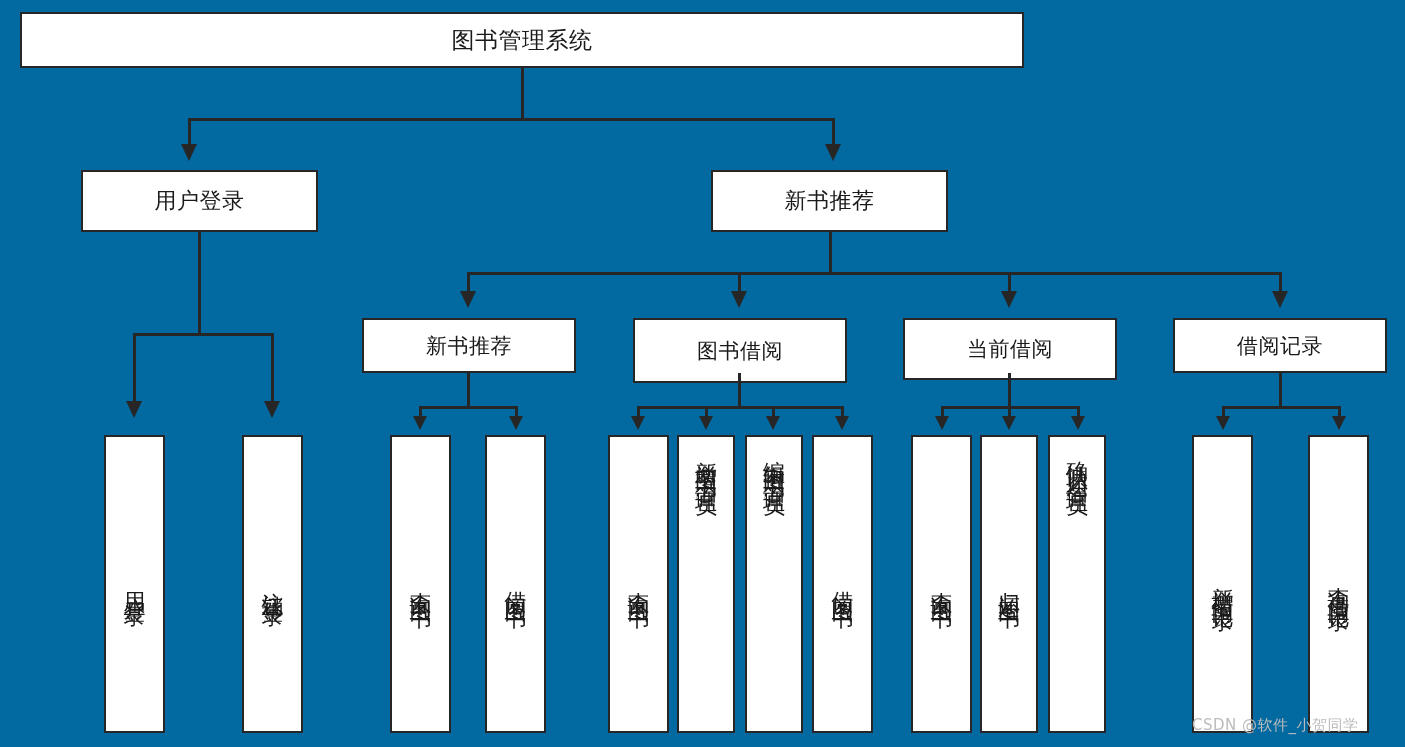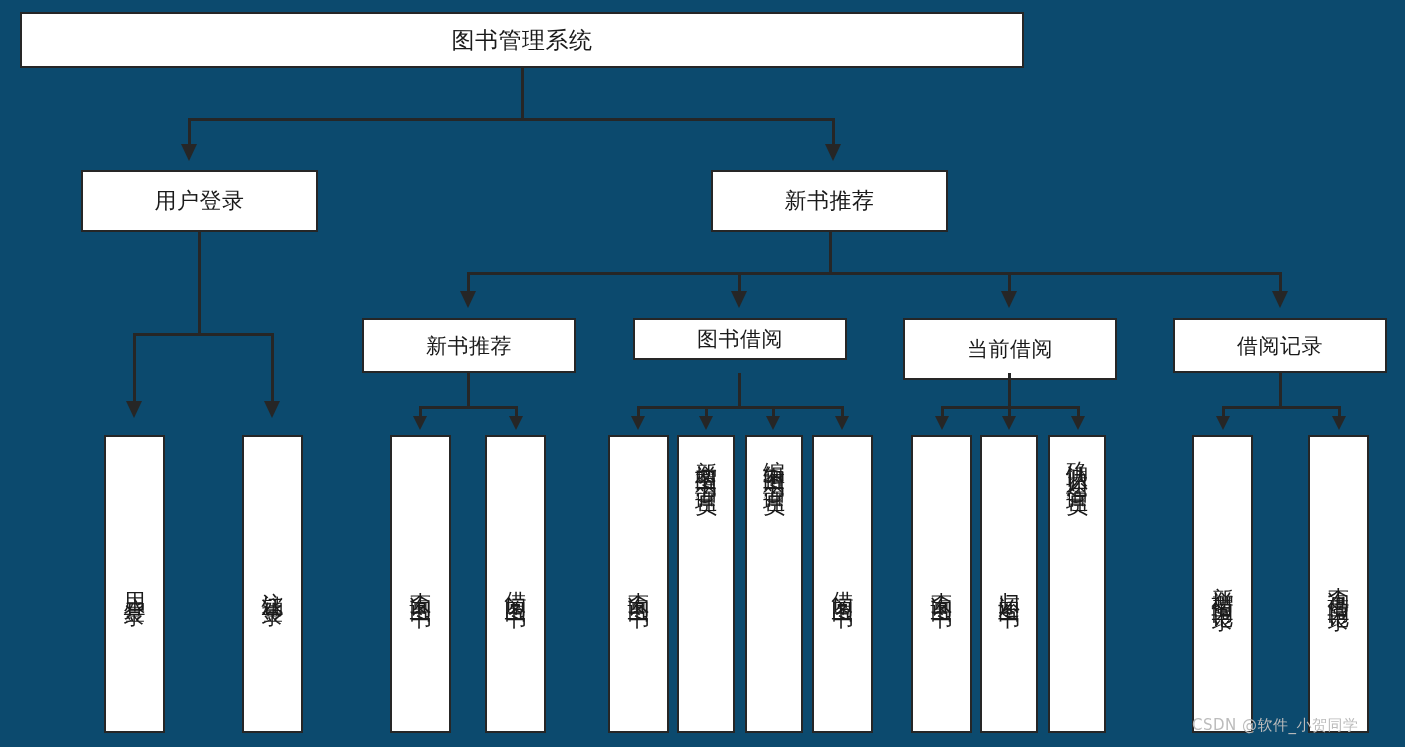--- a/index.html
+++ b/index.html
@@ -7,21 +7,21 @@
     padding: 0;
     background: #ffffff;
   }
   body {
     font-family: "DejaVu Sans", "Liberation Sans", sans-serif;
   }
   #canvas {
     position: relative;
     width: 1405px;
     height: 747px;
-    background: #0c4a6e;
+    background: #0369a1;
     overflow: hidden;
   }
   .node {
     position: absolute;
     box-sizing: border-box;
     border: 2.5px solid #262626;
     background: #ffffff;
     display: flex;
     align-items: center;
     justify-content: center;
@@ -117,21 +117,21 @@
   <div class="conn v" style="left:738px; top:272px; width:2.5px; height:22px;"></div>
   <div class="arrow" style="left:731px; top:291px;"></div>
   <div class="conn v" style="left:1008px; top:272px; width:2.5px; height:22px;"></div>
   <div class="arrow" style="left:1001px; top:291px;"></div>
   <div class="conn v" style="left:1279px; top:272px; width:2.5px; height:22px;"></div>
   <div class="arrow" style="left:1272px; top:291px;"></div>
 
   <div class="node level2" style="left:362px; top:318px; width:214px; height:55px;">
     <span>新书推荐</span>
   </div>
-  <div class="node level2" style="left:633px; top:318px; width:214px; height:42px;">
+  <div class="node level2" style="left:633px; top:318px; width:214px; height:65px;">
     <span>图书借阅</span>
   </div>
   <div class="node level2" style="left:903px; top:318px; width:214px; height:62px;">
     <span>当前借阅</span>
   </div>
   <div class="node level2" style="left:1173px; top:318px; width:214px; height:55px;">
     <span>借阅记录</span>
   </div>
 
   <div class="conn v" style="left:467px; top:373px; width:2.5px; height:35px;"></div>

